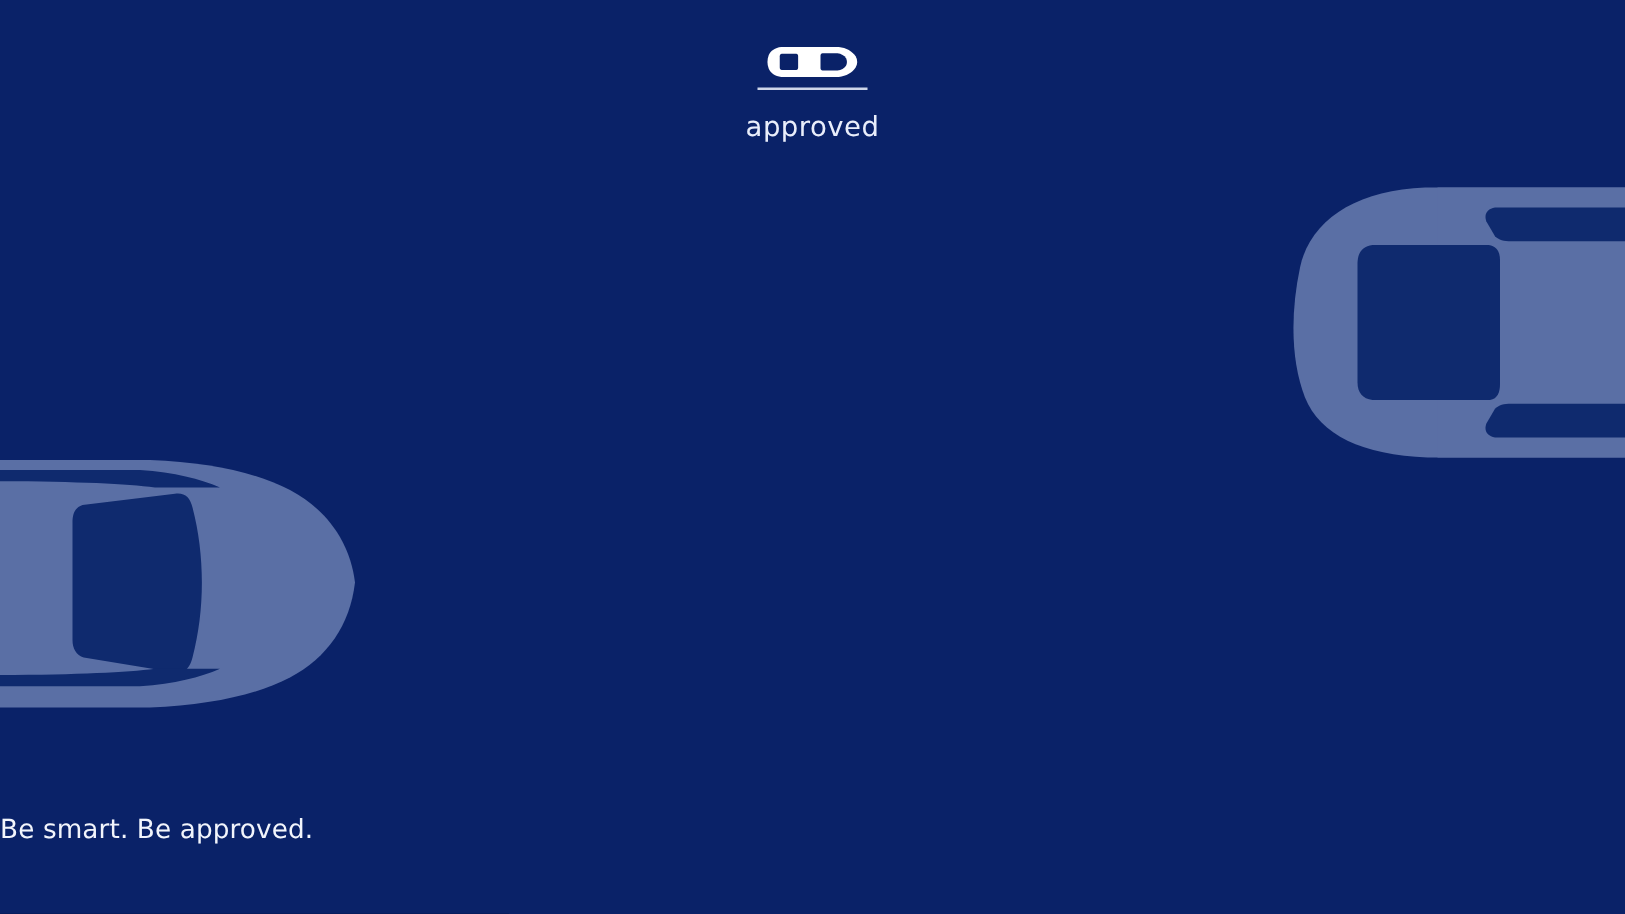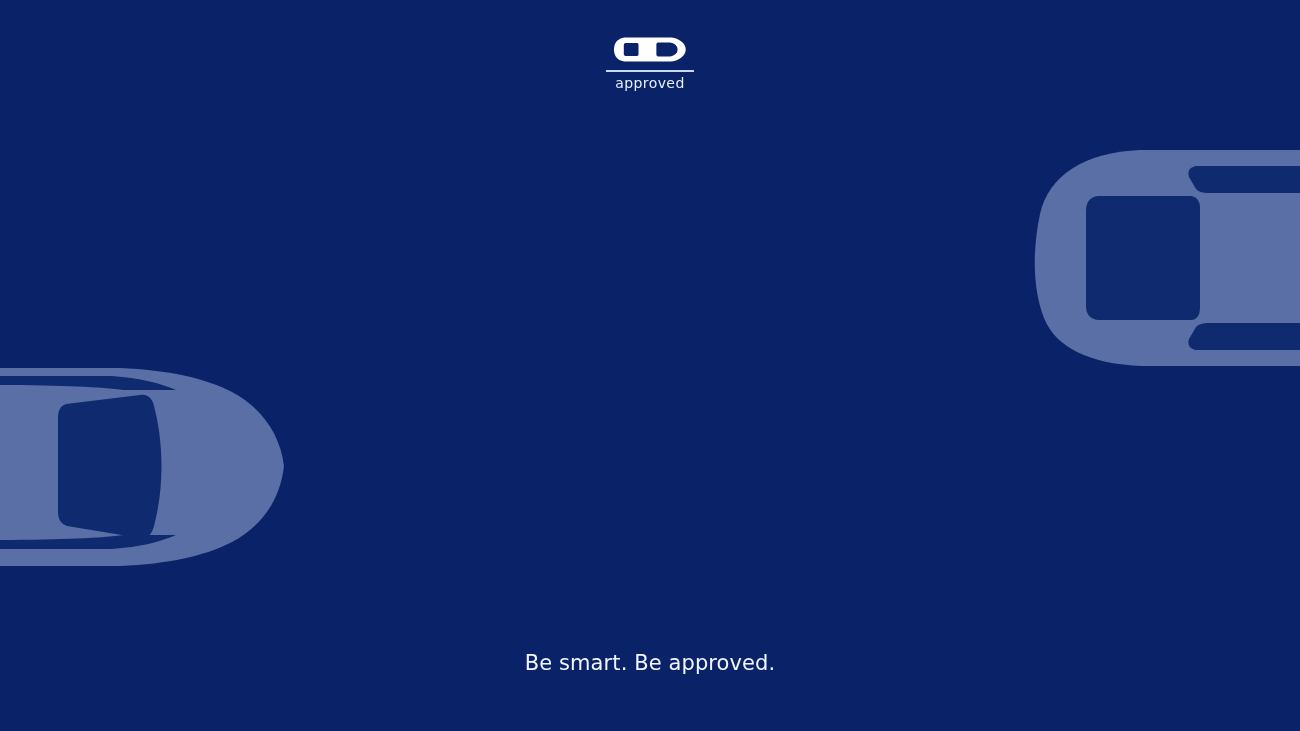--- a/index.html
+++ b/index.html
@@ -44,22 +44,22 @@
     height: 27px;
   }
   .brand-rule {
     width: 88px;
     height: 2px;
     background: #dfe6f4;
     margin-top: 7px;
     opacity: .92;
   }
   .brand-word {
-    margin-top: 4px;
-    font-size: 14px;
+    margin-top: 20px;
+    font-size: 22px;
     letter-spacing: 0.4px;
     color: #e9eefb;
     font-family: "DejaVu Sans", "Liberation Sans", sans-serif;
     font-weight: 400;
     line-height: 1;
   }
 
   
   .headline {
     position: absolute;
@@ -80,21 +80,21 @@
     white-space: nowrap;
     transform: scaleX(0.93);
   }
 
   
   .tagline {
     position: absolute;
     top: 653px;
     left: 0;
     right: 0;
-    text-align: center;
+    text-align: left;
     z-index: 4;
     color: #f2f5fc;
     font-family: "DejaVu Sans", "Liberation Sans", sans-serif;
     font-size: 21px;
     line-height: 1;
     letter-spacing: 0.1px;
   }
 </style>
 </head>
 <body>

